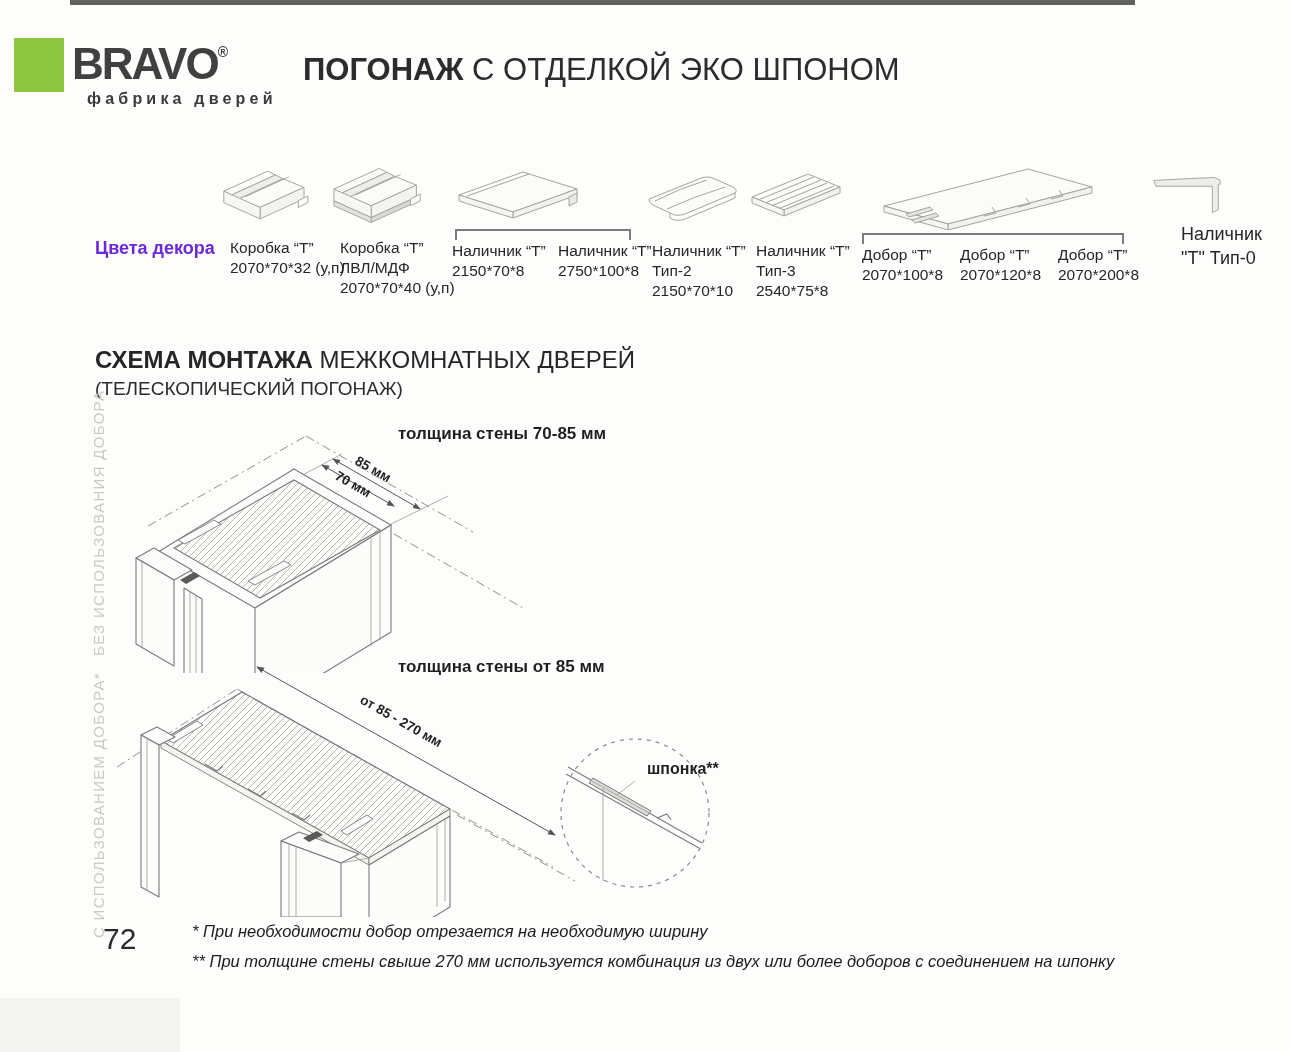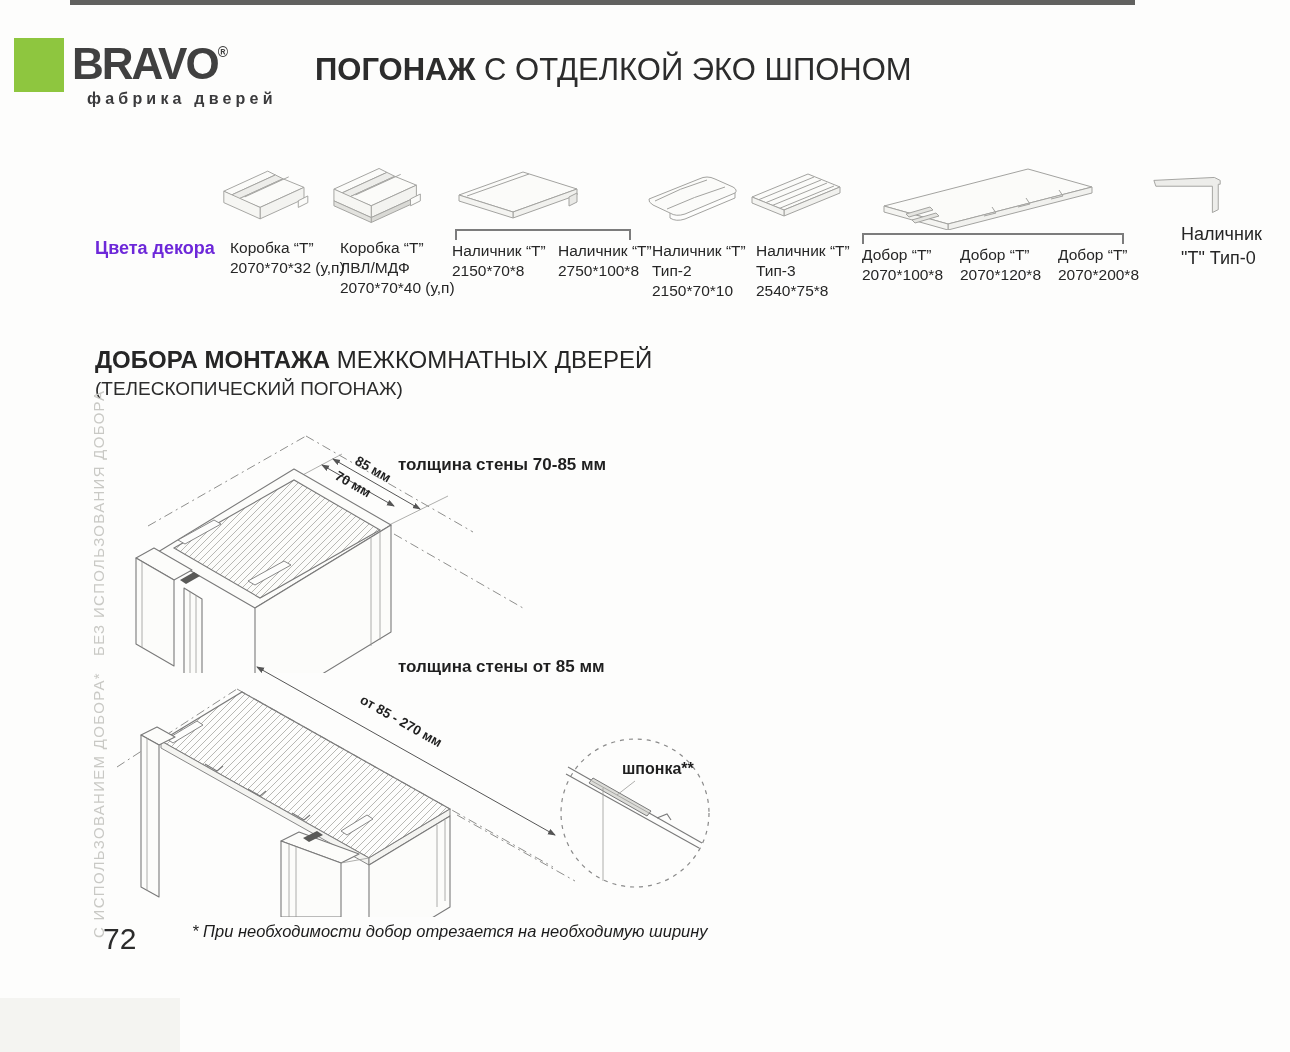--- a/index.html
+++ b/index.html
@@ -10,21 +10,21 @@
   }
   .abs{position:absolute;}
   .scan-strip{left:70px;top:0;width:1065px;height:5px;background:#454543;opacity:.85;}
   .corner-shade{left:0;top:998px;width:180px;height:54px;background:#f4f4f1;}
 
   
   .logo-square{left:14px;top:38px;width:50px;height:54px;background:#8ec63f;}
   .brand-name{left:72px;top:42px;font-size:44px;font-weight:bold;letter-spacing:-2px;color:#404040;line-height:1;}
   .brand-reg{font-size:14px;vertical-align:22px;letter-spacing:0;}
   .brand-tagline{left:87px;top:90px;font-size:16px;font-weight:bold;letter-spacing:4.2px;color:#3b3b3d;}
-  .page-title{left:303px;top:52px;font-size:31px;color:#2c2c2c;white-space:nowrap;margin-left:12px;}
+  .page-title{left:303px;top:52px;font-size:31px;color:#2c2c2c;white-space:nowrap;}
   .page-title .tb{font-weight:bold;}
 
   
   .decor-label{left:95px;top:238px;font-size:18px;font-weight:bold;color:#6d28d9;}
   .plabel{position:absolute;font-size:15.5px;line-height:20px;color:#262626;white-space:nowrap;}
   .plabel div{white-space:nowrap;}
   .tip0-label{font-size:18px;line-height:24px;margin-left:31px;}
   .bracket{position:absolute;height:9px;border-top:2px solid #7c7c7c;border-left:2px solid #7c7c7c;border-right:2px solid #7c7c7c;}
   .prod-svg{position:absolute;}
   .prod-svg polygon,.prod-svg path,.prod-svg line{stroke:#a3a3a0;stroke-width:1;stroke-linejoin:round;}
@@ -35,21 +35,21 @@
   .section-subtitle{left:95px;top:378px;font-size:19px;color:#2c2c2c;text-align:right;}
 
   
   .side-label{position:absolute;transform:rotate(-90deg);transform-origin:0 0;
     font-size:15px;letter-spacing:1.3px;color:#c9c9c5;white-space:nowrap;}
 
   
   .diag-caption{position:absolute;font-size:17px;font-weight:bold;color:#1f1f1f;white-space:nowrap;}
   .dim-label{position:absolute;font-size:13.5px;font-weight:bold;color:#1f1f1f;
     transform-origin:0 0;white-space:nowrap;}
-  .detail-label{position:absolute;font-size:16px;font-weight:600;color:#1f1f1f;}
+  .detail-label{position:absolute;font-size:16px;font-weight:600;color:#1f1f1f;margin-left:25px;}
   .diag-svg{position:absolute;}
   .diag-svg .ln{stroke:#7a7a7a;stroke-width:1.1;fill:none;}
   .diag-svg .thin{stroke:#9a9a98;stroke-width:.8;fill:none;}
   .diag-svg .dash{stroke:#8f8f8d;stroke-width:1;fill:none;stroke-dasharray:9 4 2 4;}
   .diag-svg .face{fill:#fcfcfa;stroke:#7a7a7a;stroke-width:1.1;stroke-linejoin:round;}
   .diag-svg .face2{fill:#f4f4f1;stroke:#7a7a7a;stroke-width:.9;stroke-linejoin:round;}
   .diag-svg .slot{fill:#fdfdfc;stroke:#7a7a7a;stroke-width:.9;}
   .diag-svg .wedge{fill:#5a5a58;stroke:none;}
   .diag-svg .dim{stroke:#555;stroke-width:1;fill:none;}
 
@@ -174,21 +174,21 @@
   </div>
   <div class="plabel" style="left:1058px;top:245px;">
     <div>Добор “Т”</div>
     <div>2070*200*8</div>
   </div>
   <div class="plabel tip0-label" style="left:1150px;top:222px;">
     <div>Наличник</div>
     <div>"Т" Тип-0</div>
   </div>
 
-  <div class="abs section-title"><span class="tb">ДОБОРА МОНТАЖА</span><span> МЕЖКОМНАТНЫХ ДВЕРЕЙ</span></div>
+  <div class="abs section-title"><span class="tb">СХЕМА МОНТАЖА</span><span> МЕЖКОМНАТНЫХ ДВЕРЕЙ</span></div>
   <div class="abs section-subtitle">(ТЕЛЕСКОПИЧЕСКИЙ ПОГОНАЖ)</div>
 
   <div class="side-label" style="left:90px;top:656px;">БЕЗ ИСПОЛЬЗОВАНИЯ ДОБОРА</div>
   <div class="side-label" style="left:90px;top:938px;">С ИСПОЛЬЗОВАНИЕМ ДОБОРА*</div>
 
   <svg class="diag-svg" style="left:128px;top:408px;" width="450" height="265" viewBox="0 0 450 265">
     <defs>
       <pattern id="h1" patternUnits="userSpaceOnUse" width="7" height="7">
         <path d="M0,7 L7,0" stroke="#b8b8b4" stroke-width="1"></path>
       </pattern>
@@ -214,21 +214,21 @@
     <path class="thin" d="M243,130 L243,238"></path>
     <path class="thin" d="M252,124 L252,232"></path>
     <polygon class="face" points="8,150 26,140 64,162 46,172"></polygon>
     <polygon class="face" points="8,150 46,172 46,258 8,236"></polygon>
     <path class="thin" d="M14,154 L14,240"></path>
     <polygon class="face" points="56,180 74,191 74,278 56,267"></polygon>
     <path class="thin" d="M62,184 L62,271"></path>
     <path class="thin" d="M68,187 L68,274"></path>
     <polygon class="wedge" points="52,172 66,164 72,168 58,176"></polygon>
   </svg>
-  <div class="diag-caption" style="left:398px;top:424px;margin-top:31px;">толщина стены 70-85 мм</div>
+  <div class="diag-caption" style="left:398px;top:424px;">толщина стены 70-85 мм</div>
   <div class="dim-label" style="left:360px;top:453px;transform:rotate(30deg);">85 мм</div>
   <div class="dim-label" style="left:340px;top:468px;transform:rotate(30deg);">70 мм</div>
 
   <svg class="diag-svg" style="left:105px;top:645px;" width="612" height="272" viewBox="0 0 612 272">
     <defs>
       <pattern id="h2" patternUnits="userSpaceOnUse" width="7" height="7">
         <path d="M0,7 L7,0" stroke="#b8b8b4" stroke-width="1"></path>
       </pattern>
       <marker id="ar2" markerWidth="9" markerHeight="8" refX="7" refY="3" orient="auto">
           <path d="M0,0 L8,3 L0,6 Z" fill="#555"></path>
@@ -270,15 +270,16 @@
     <path class="thin" d="M498,143 L498,236"></path>
     <path class="ln" d="M552,173 l10,-4 l4,6"></path>
   </svg>
   <div class="diag-caption" style="left:398px;top:657px;">толщина стены от 85 мм</div>
   <div class="dim-label" style="left:365px;top:692px;transform:rotate(29.5deg);">от 85 - 270 мм</div>
   <div class="detail-label" style="left:622px;top:760px;">шпонка**</div>
 
   <div class="abs page-number">72</div>
   <div class="abs footnotes">
     <div>* При необходимости добор отрезается на необходимую ширину</div>
+    <div>** При толщине стены свыше 270 мм используется комбинация из двух или более доборов с соединением на шпонку</div>
   </div>
 
 </div>
 
 </body></html>

